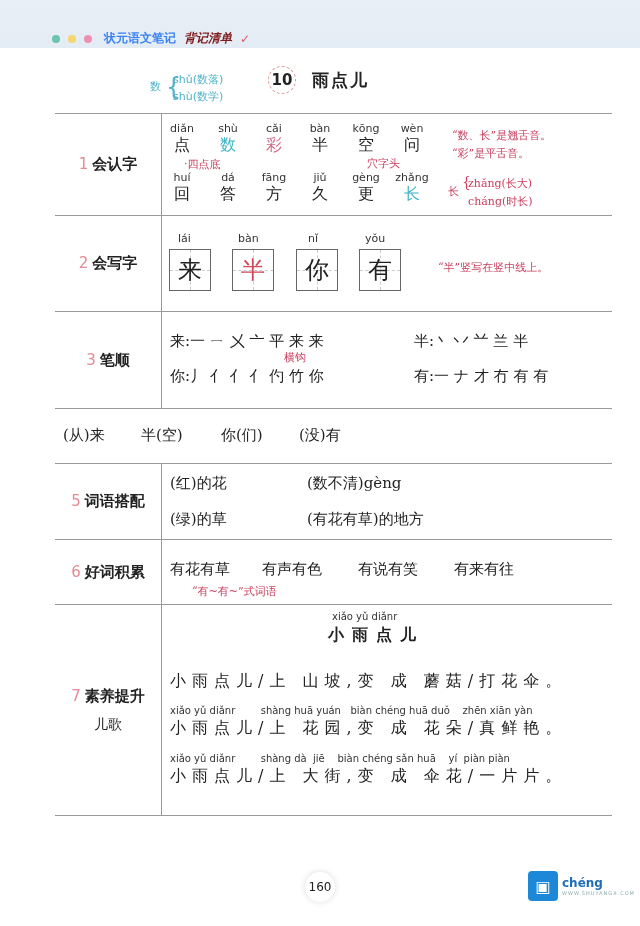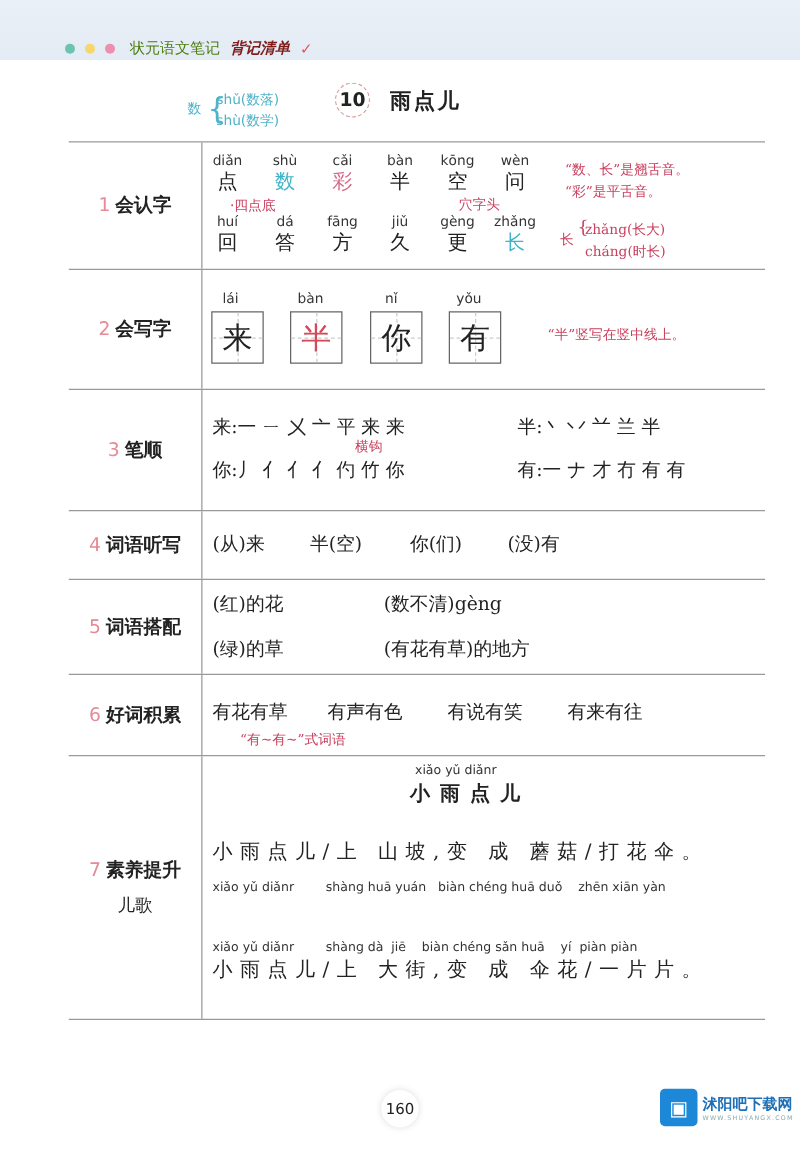--- a/index.html
+++ b/index.html
@@ -2,21 +2,21 @@
 <html><head>
 <meta charset="utf-8">
 <style>
   html, body { margin:0; padding:0; }
   body { width:640px; height:926px; background:#fff; position:relative; overflow:hidden;
          font-family:"DejaVu Sans", sans-serif; color:#222; }
   .topband { position:absolute; left:0; top:0; width:640px; height:48px;
              background:linear-gradient(#eaf0f7,#e3ebf4); }
   .hdr { position:absolute; left:52px; top:30px; display:flex; align-items:center; gap:8px; font-size:12px; }
   .dot { width:8px; height:8px; border-radius:50%; display:inline-block; }
-  .hdr .brand { color:#4d7c0f; font-weight:normal; margin-left:4px; }
+  .hdr .brand { color:#3b82f6; font-weight:bold; margin-left:4px; }
   .hdr .sub { color:#7f1d1d; font-weight:bold; font-style:italic; }
   .hdr .check { color:#e0555a; font-weight:bold; }
   .title-wrap { position:absolute; left:268px; top:66px; display:flex; align-items:center; gap:16px; }
   .lesson-num { width:26px; height:26px; border:1.5px dashed #d99; border-radius:50%;
                 display:flex; align-items:center; justify-content:center; font-weight:bold; font-size:15px; }
   .lesson-title { font-weight:bold; font-size:17px; letter-spacing:2px; }
   .poly { position:absolute; left:150px; top:73px; color:#4fb3c9; font-size:11px; line-height:14px; }
   .poly .brace { position:absolute; left:16px; top:0; font-size:24px; line-height:28px; color:#4fb3c9; }
   .poly .k { position:absolute; left:0; top:7px; }
   .poly .r { position:absolute; left:23px; white-space:nowrap; }
@@ -171,23 +171,20 @@
     <div class="cnt">
       <span class="line" style="left:8px;top:20px">来:一 ㄧ 㐅 亠 平 来 来</span>
       <span class="line" style="left:252px;top:20px">半:丶 丷 䒑 兰 半</span>
       <span class="line" style="left:8px;top:55px">你:丿 亻 亻 ⺅ 仢 竹 你</span>
       <span class="line" style="left:252px;top:55px">有:一 ナ 才 冇 有 有</span>
       <span class="note" style="left:122px;top:38px">横钩</span>
     </div>
   </div>
 
   <div class="row" style="height:54px">
-    <div class="lab">
-        <div><span class="n">4</span><span>词语听写</span></div>
-      </div>
     <div class="cnt">
       <span class="line" style="left:8px;top:17px">(从)来</span>
       <span class="line" style="left:86px;top:17px">半(空)</span>
       <span class="line" style="left:166px;top:17px">你(们)</span>
       <span class="line" style="left:244px;top:17px">(没)有</span>
     </div>
   </div>
 
   <div class="row" style="height:75px">
     <div class="lab">
@@ -217,26 +214,27 @@
   <div class="row" style="height:210px">
     <div class="lab">
       <div><span class="n">7</span><span>素养提升</span></div>
       <div style="font-weight:normal;font-family:'DejaVu Serif',serif;font-size:14px;margin-top:10px">儿歌</div>
     </div>
     <div class="cnt">
       <span class="poem-py" style="left:170px;top:6px">xiǎo yǔ diǎnr</span>
       <span class="poem-ln" style="left:166px;top:20px;font-weight:bold;letter-spacing:8px">小雨点儿</span>
       <span class="poem-ln" style="left:8px;top:66px">小雨点儿/上 山坡,变 成 蘑菇/打花伞。</span>
       <span class="poem-py" style="left:8px;top:100px;white-space:pre">xiǎo yǔ diǎnr        shàng huā yuán   biàn chéng huā duǒ    zhēn xiān yàn</span>
+      <span class="poem-ln" style="left:8px;top:113px">小雨点儿/上 花园,变 成 花朵/真鲜艳。</span>
       <span class="poem-py" style="left:8px;top:148px;white-space:pre">xiǎo yǔ diǎnr        shàng dà  jiē    biàn chéng sǎn huā    yí  piàn piàn</span>
       <span class="poem-ln" style="left:8px;top:161px">小雨点儿/上 大街,变 成 伞花/一片片。</span>
     </div>
   </div>
 </div>
 
 <div class="pageno">160</div>
 <div class="wm">
   <div class="logo">▣</div>
   <div>
-    <div class="t1">沭阳吧下载网</div>
+    <div class="t1">chéng</div>
     <div class="t2">WWW.SHUYANGX.COM</div>
   </div>
 </div>
 
 </body></html>

